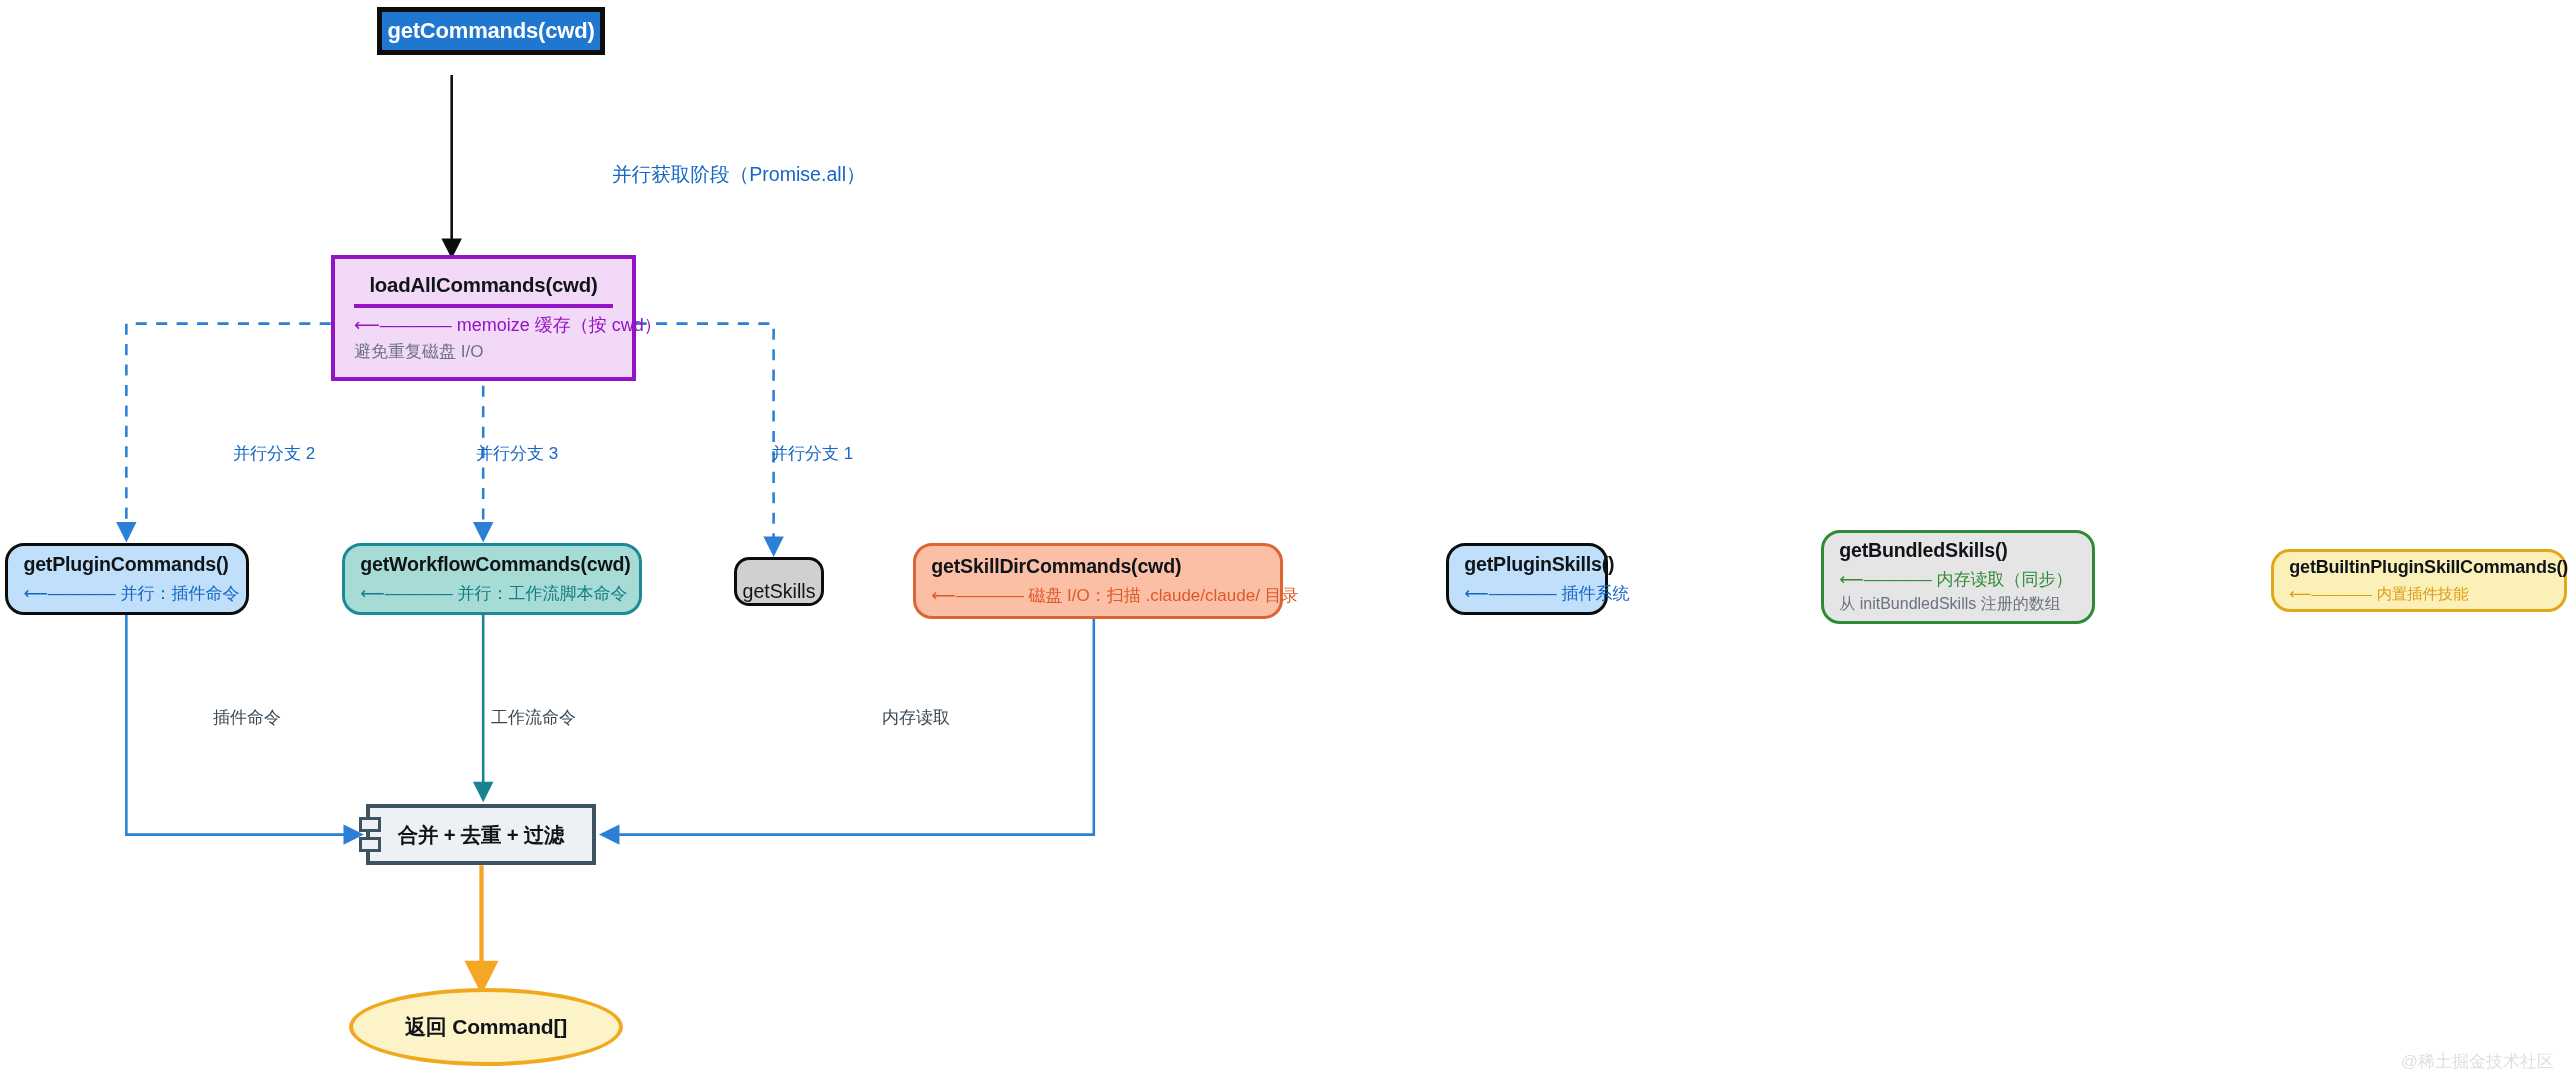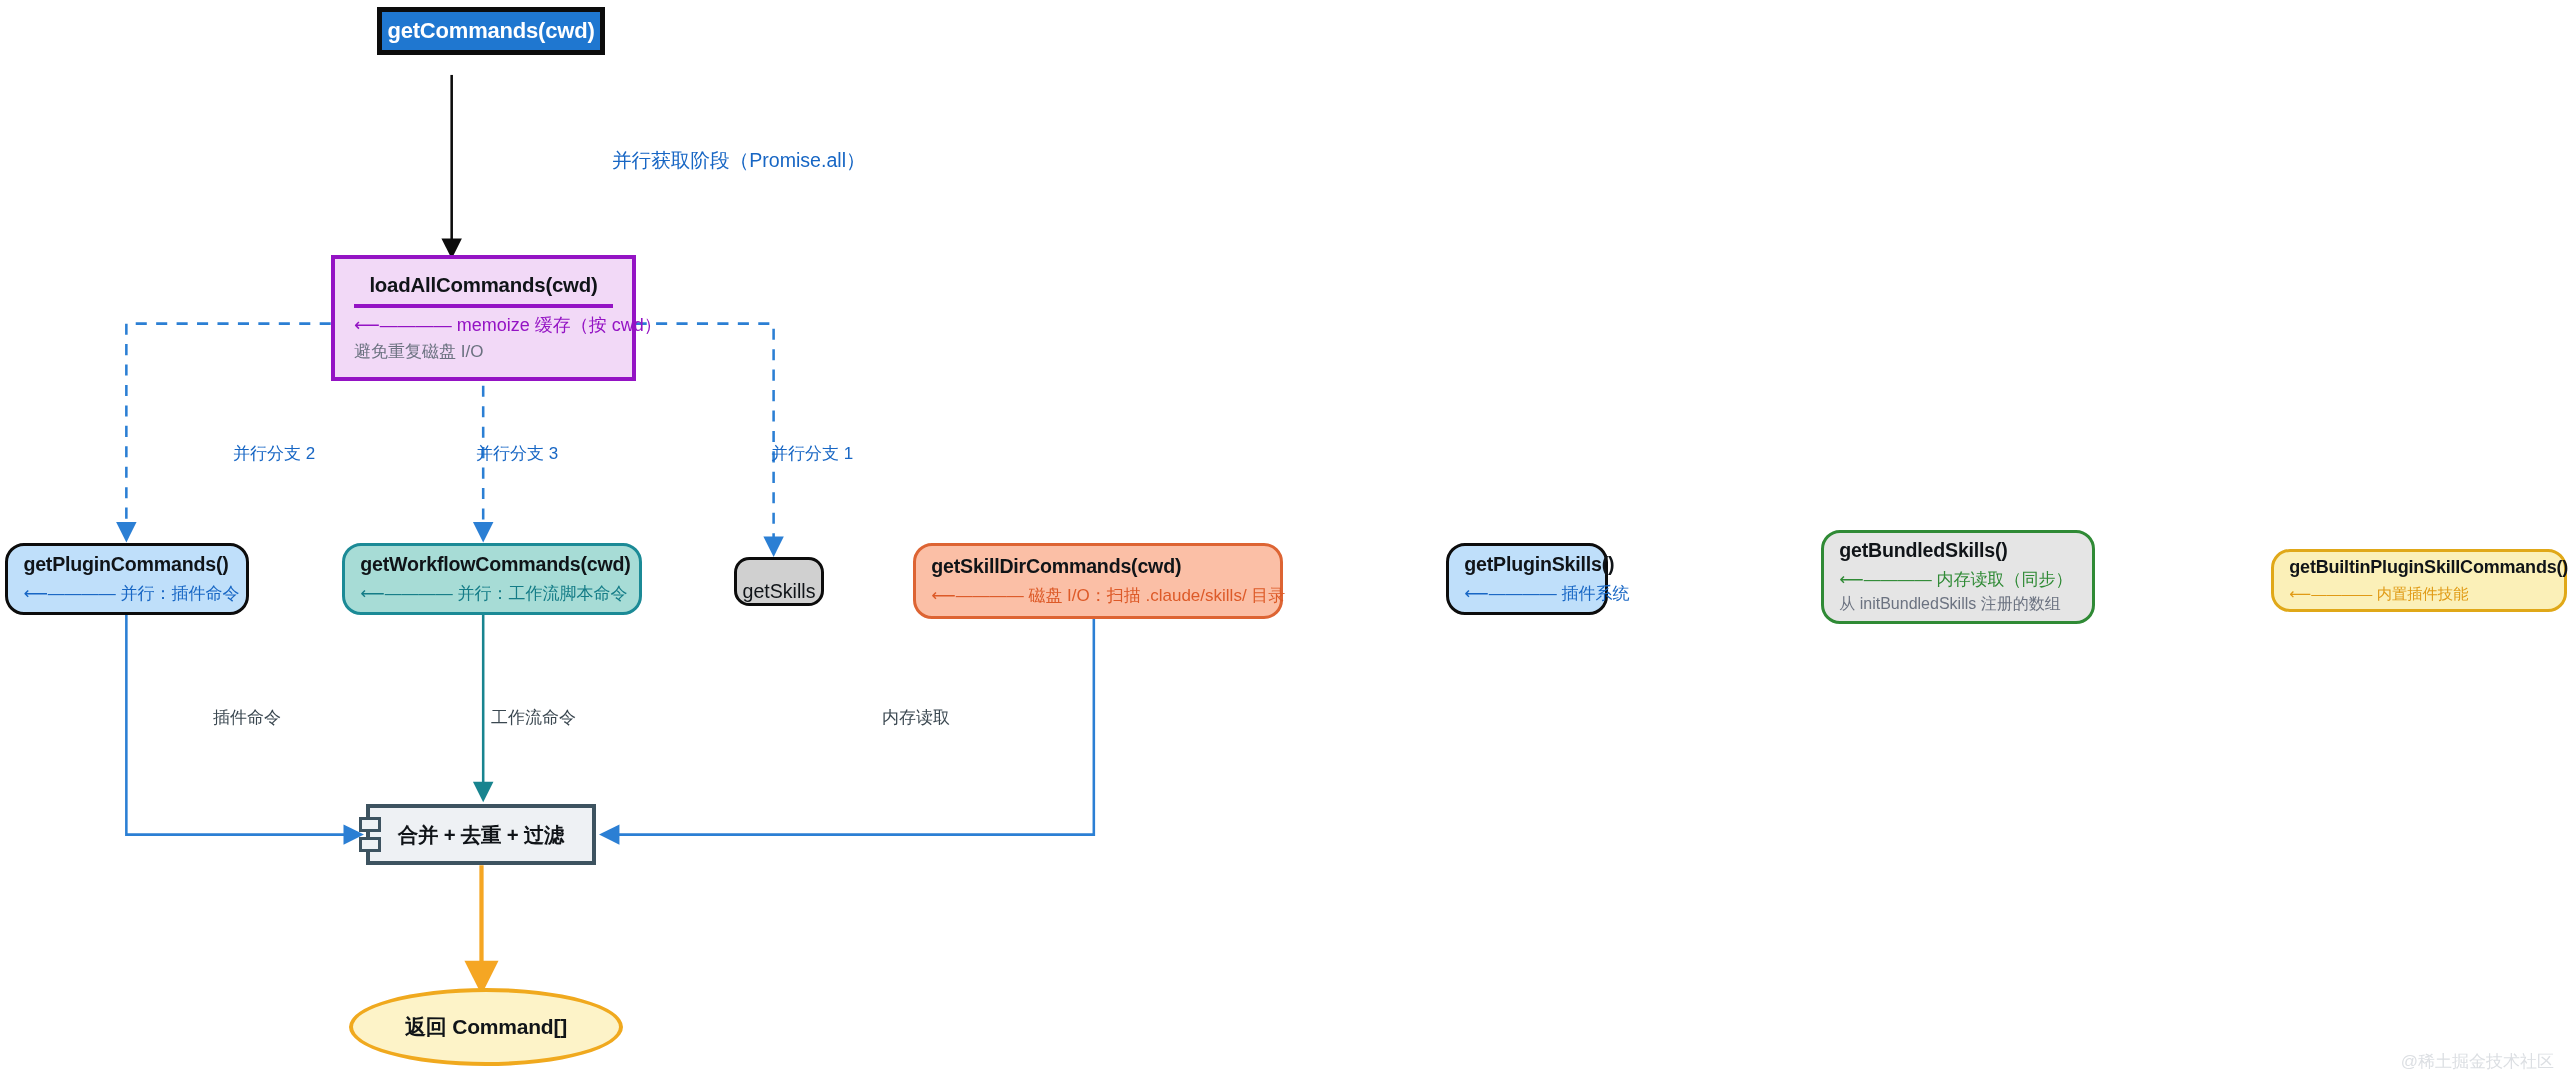--- a/index.html
+++ b/index.html
@@ -194,21 +194,21 @@
 
   
   .elabel {
     position: absolute;
     white-space: nowrap;
     font-size: 17px;
   }
   .elabel.blue { color: #1766c4; }
   .elabel.gray { color: #3a4750; }
 
-  #lbl-phase { left: 612px; top: 147px; font-size: 19.6px; }
+  #lbl-phase { left: 612px; top: 161px; font-size: 19.6px; }
   #lbl-b2 { left: 209px; top: 442px; margin-left: 24px; }
   #lbl-b3 { left: 476px; top: 442px; }
   #lbl-b1 { left: 771px; top: 442px; }
   #lbl-plugincmd { left: 213px; top: 706px; }
   #lbl-workflowcmd { left: 491px; top: 706px; }
   #lbl-skilllist { left: 882px; top: 706px; }
 
   #watermark {
     position: absolute;
     right: 22px;
@@ -280,21 +280,21 @@
   <div class="node-title">getWorkflowCommands(cwd)</div>
   <div class="node-sub">⟵———— 并行：工作流脚本命令</div>
 </div>
 
 <div class="node" id="n-getskills">
   <div class="node-plain">getSkills</div>
 </div>
 
 <div class="node rnode" id="n-skilldircmds">
   <div class="node-title">getSkillDirCommands(cwd)</div>
-  <div class="node-sub">⟵———— 磁盘 I/O：扫描 .claude/skills/ 目录</div>
+  <div class="node-sub">⟵———— 磁盘 I/O：扫描 .claude/claude/ 目录</div>
 </div>
 
 <div class="node rnode" id="n-pluginskills">
   <div class="node-title">getPluginSkills()</div>
   <div class="node-sub">⟵———— 插件系统</div>
 </div>
 
 <div class="node rnode" id="n-bundledskills">
   <div class="node-title">getBundledSkills()</div>
   <div class="node-sub">⟵———— 内存读取（同步）</div>

